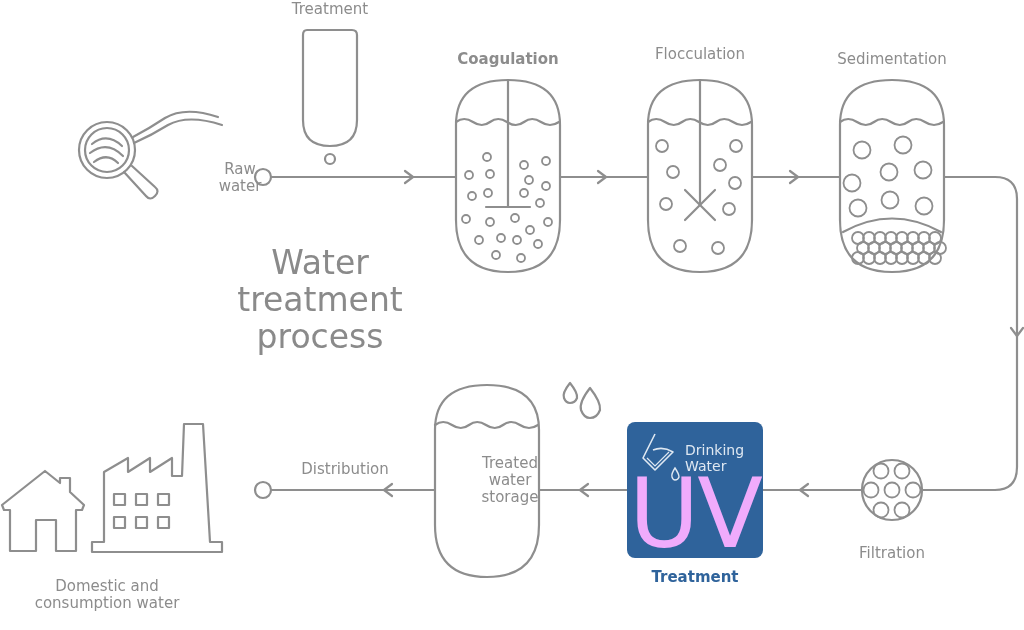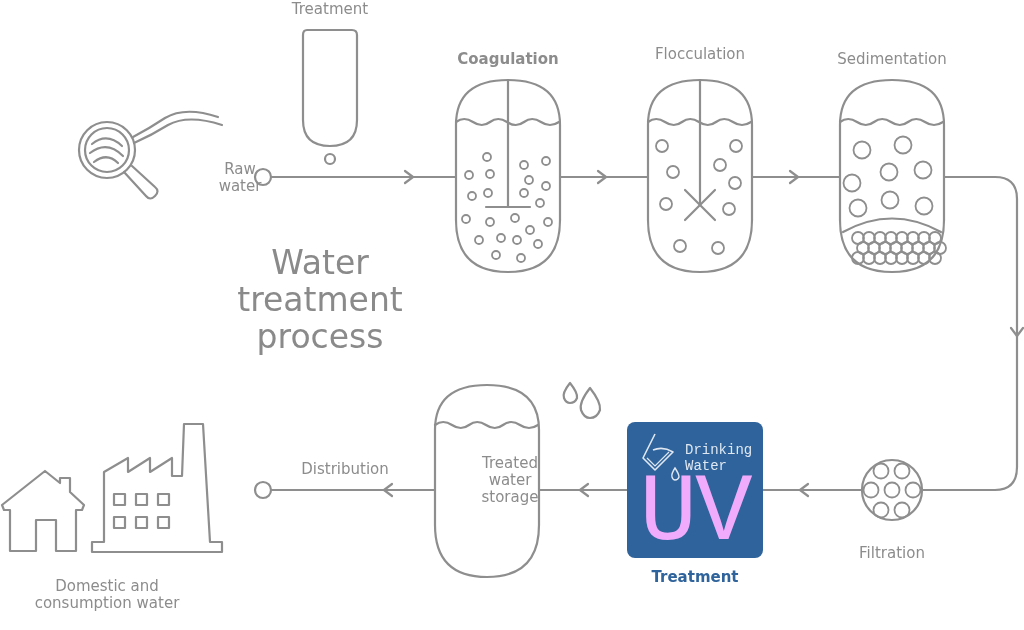--- a/index.html
+++ b/index.html
@@ -5,21 +5,21 @@
   html, body { margin:0; padding:0; background:#ffffff; }
   body { width:1024px; height:630px; position:relative; overflow:hidden;
          font-family:"DejaVu Sans", sans-serif; color:#8a8a8a; }
   svg#diagram { position:absolute; left:0; top:0; }
   .stroke { fill:none; stroke:#8e8e8e; stroke-width:2.2; stroke-linecap:round; stroke-linejoin:round; }
   .thin { fill:none; stroke:#8e8e8e; stroke-width:1.8; }
   .lbl { position:absolute; font-size:15px; color:#8c8c8c; white-space:nowrap; text-align:center; line-height:17px; }
   .title { position:absolute; left:232px; top:244px; width:176px; text-align:center;
            font-size:33px; line-height:37px; color:#8a8a8a; }
   .uvbox { position:absolute; left:627px; top:422px; width:136px; height:136px;
-           background:#2f639b; border-radius:8px;font-family:Liberation Mono, monospace; }
+           background:#2f639b; border-radius:8px; }
   .uvtext { position:absolute; left:0; top:44px; width:136px; text-align:center;
             font-size:96px; line-height:96px; color:#f0abfc; letter-spacing:-2px; }
   .dw { position:absolute; left:58px; top:20px; font-size:14px; line-height:16px; color:#dfe8f2; }
   .treat { position:absolute; left:627px; top:568px; width:136px; text-align:center;
            font-size:15px; font-weight:bold; color:#2f639b; }
 </style>
 </head>
 <body>
 
 <svg id="diagram" width="1024" height="630">

